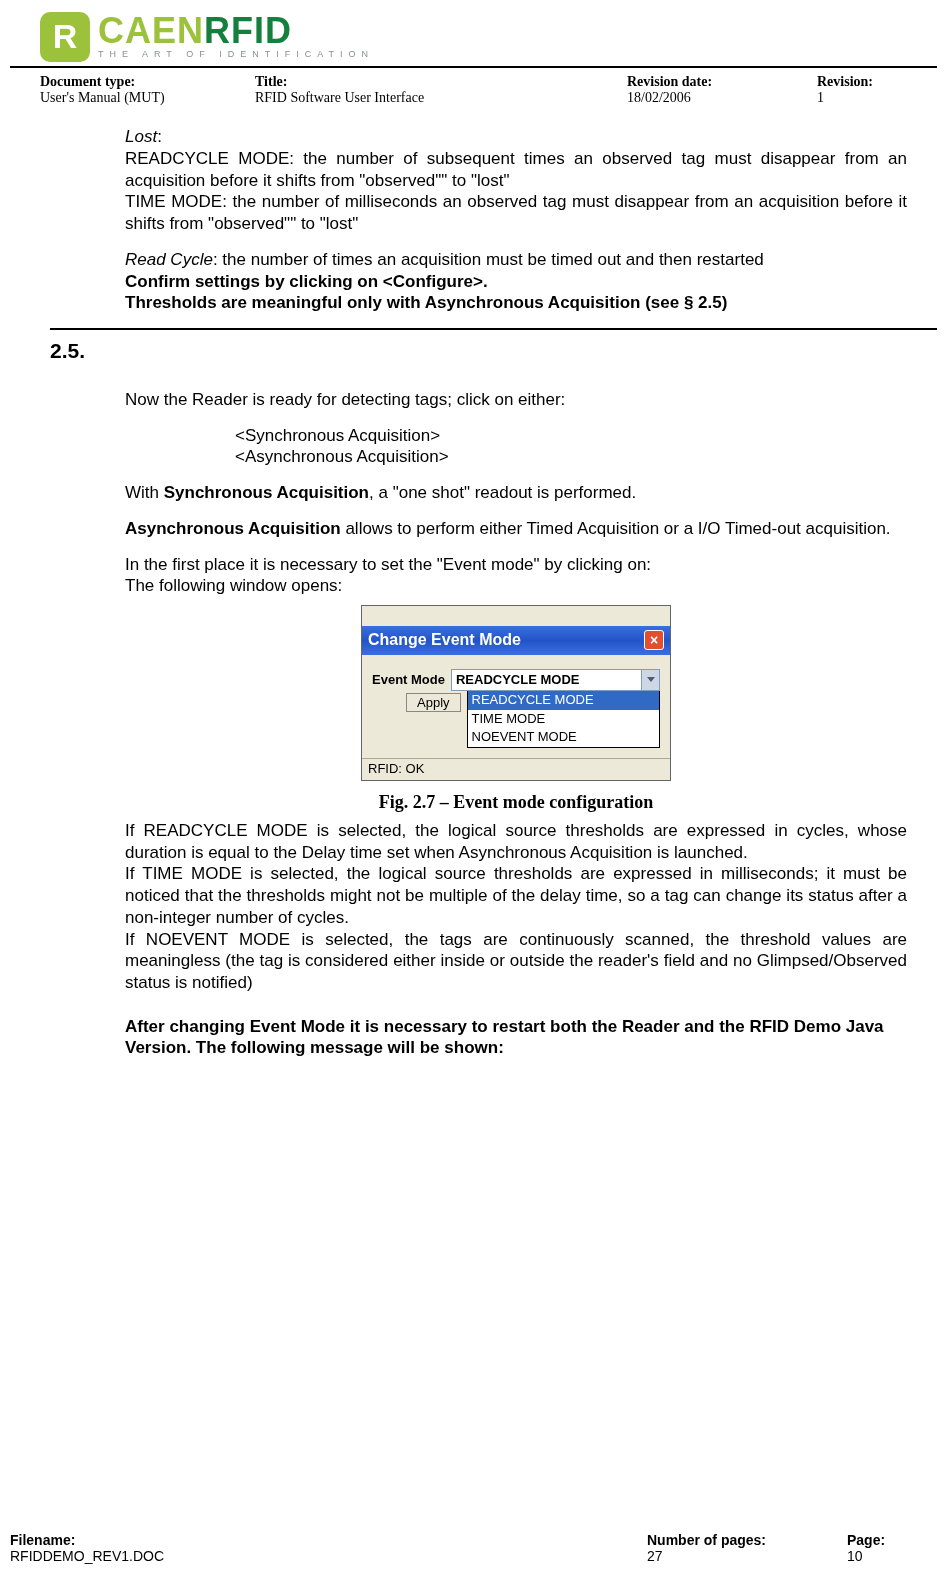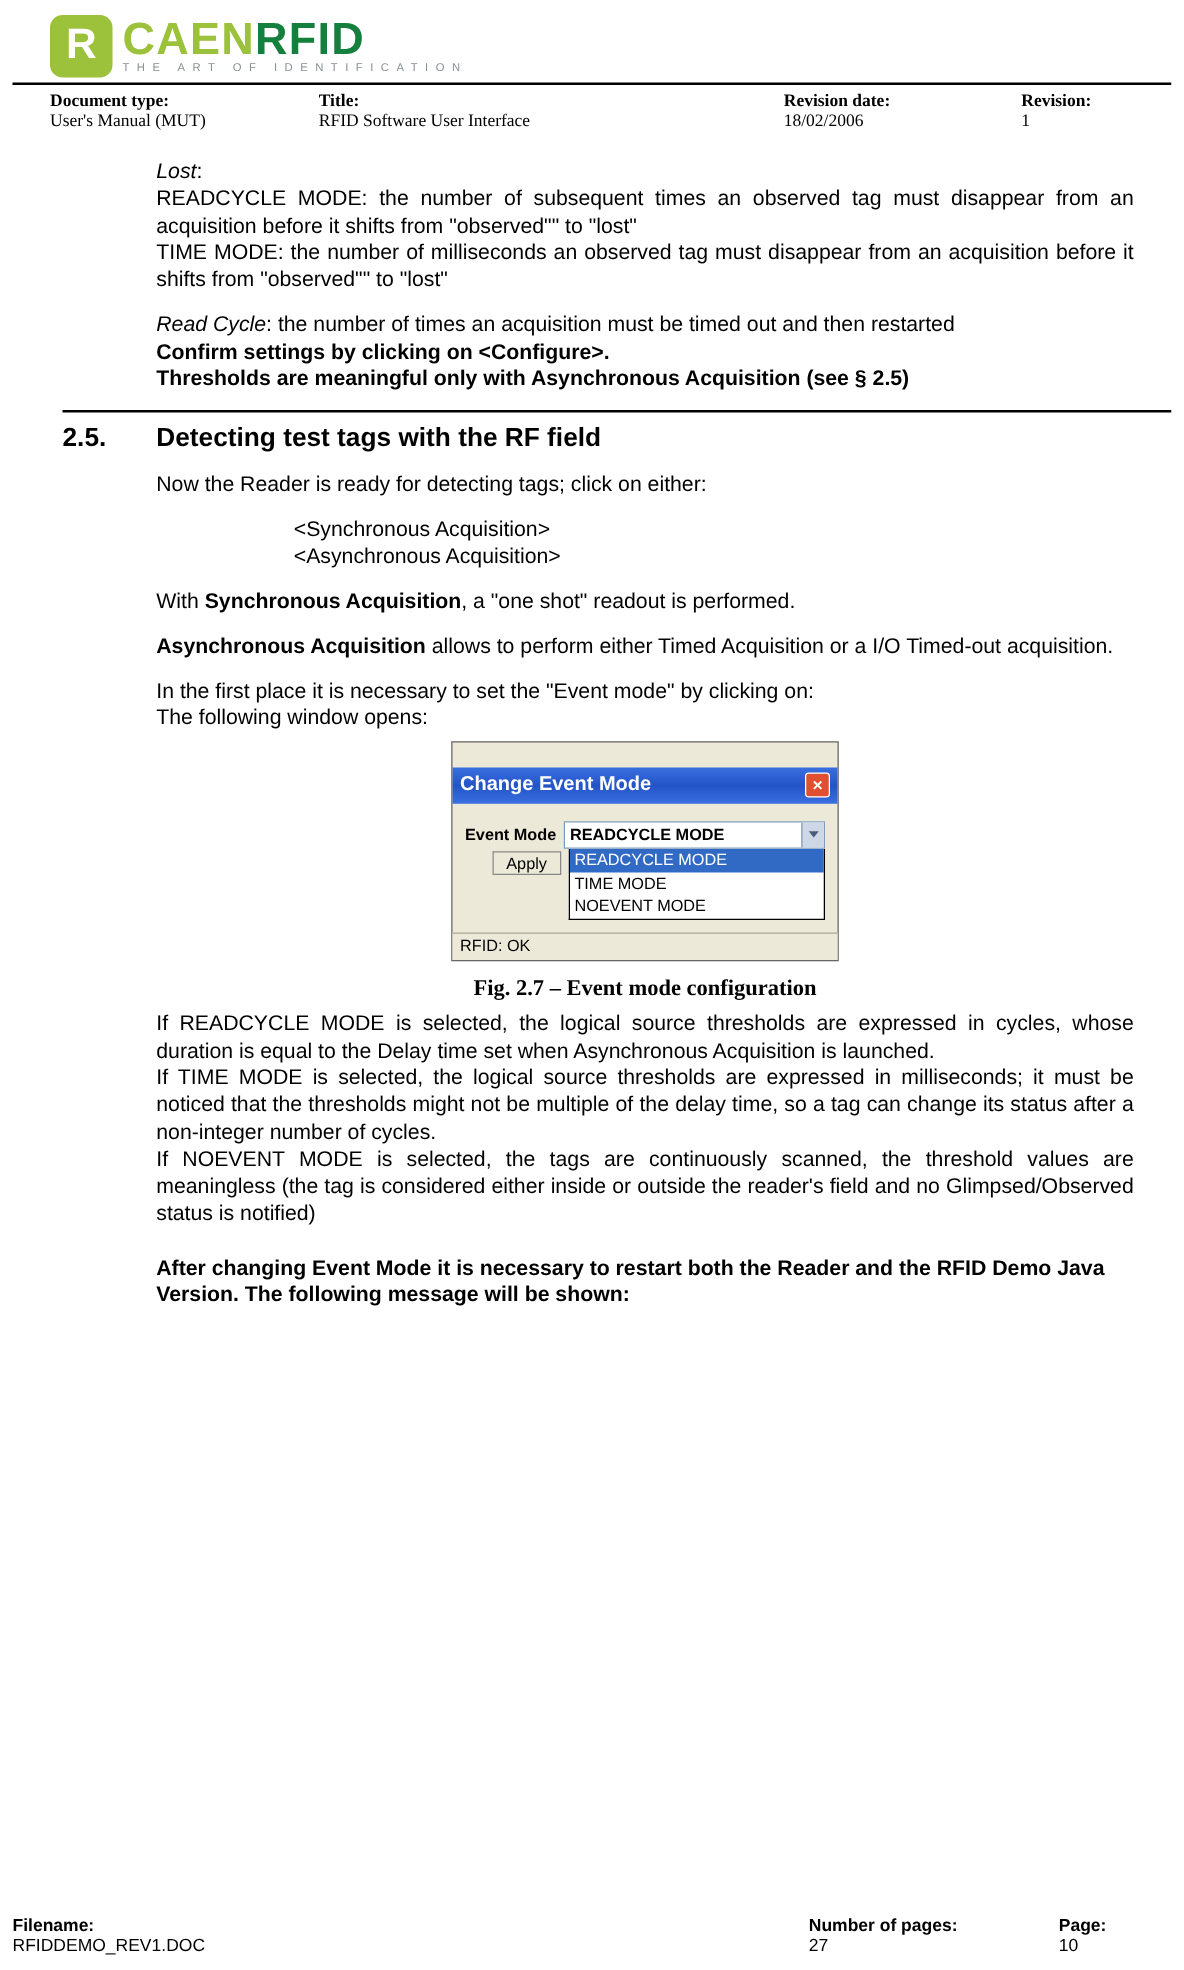--- a/index.html
+++ b/index.html
@@ -80,21 +80,21 @@
   .hr-wrap {
     margin-left: -75px;
     margin-right: -30px;
     border-top: 2.5px solid #000;
     margin-top: 14px;
     margin-bottom: 8px;
   }
   .section-row {
     display:flex;
     margin-left:-75px;
-    margin-bottom: 12px;
+    margin-bottom: 24px;
   }
   .section-num {
     font-size:21px;
     font-weight:bold;
     width:75px;
   }
   .section-title {
     font-size:21px;
     font-weight:bold;
   }
@@ -180,21 +180,21 @@
   }
   .combo-list div{ padding:1px 4px; }
   .combo-list .sel{ background:#316ac5; color:#fff; }
   .apply-row{
     display:flex;
     align-items:flex-start;
     gap:6px;
   }
   .apply-btn{
     margin-top:2px;
-    margin-left:22px;
+    margin-left:34px;
     border:1px solid #888;
     background:#ece9d8;
     padding:1px 10px;
     font-size:13px;
   }
   .statusbar{
     border-top:1px solid #aca899;
     padding:2px 6px;
     font-size:13px;
     background:#ece9d8;
@@ -261,21 +261,20 @@
     </div>
 
     <p><span class="italic">Read Cycle</span><span>: the number of times an acquisition must be timed out and then restarted</span></p>
     <p class="bold">Confirm settings by clicking on &lt;Configure&gt;.</p>
     <p class="bold">Thresholds are meaningful only with Asynchronous Acquisition (see § 2.5)</p>
 
     <div class="hr-wrap"></div>
 
     <div class="section-row">
       <div class="section-num">2.5.</div>
-      <div class="section-title">Detecting test tags with the RF field</div>
     </div>
 
     <p class="block">Now the Reader is ready for detecting tags; click on either:</p>
 
     <div class="block indent-acq">
       <div>&lt;Synchronous Acquisition&gt;</div>
       <div>&lt;Asynchronous Acquisition&gt;</div>
     </div>
 
     <p class="block" style="text-align:left">

